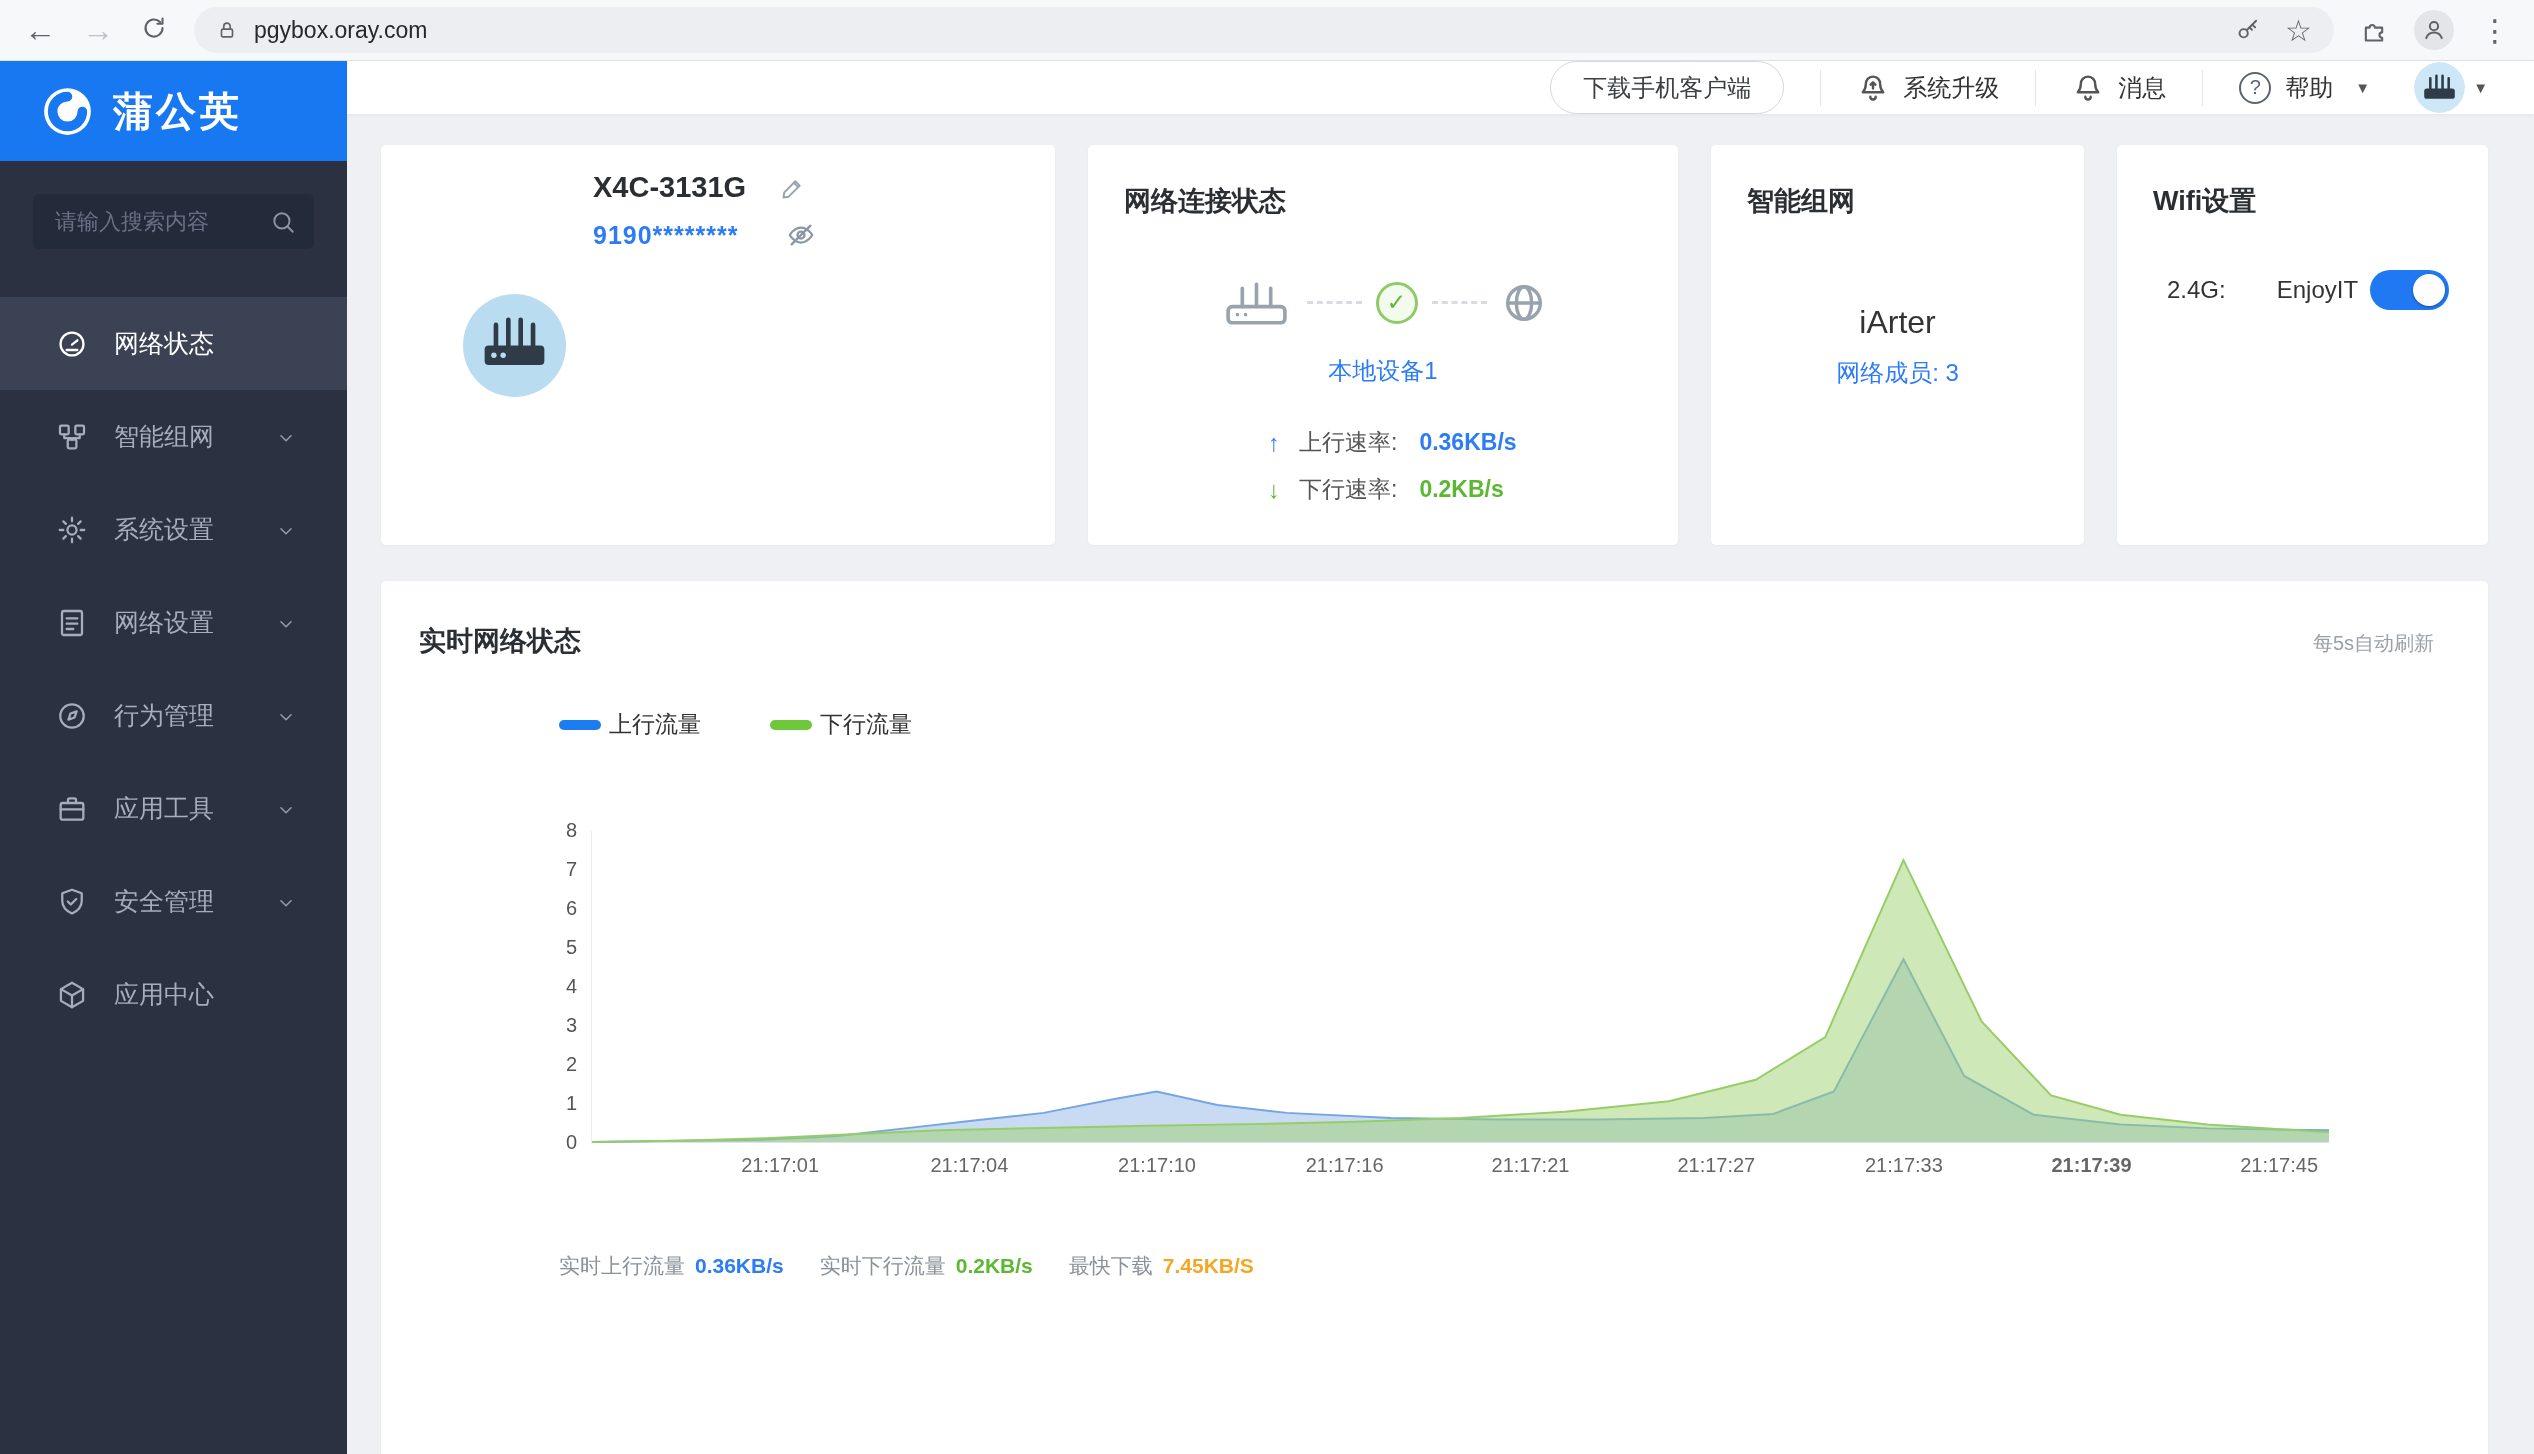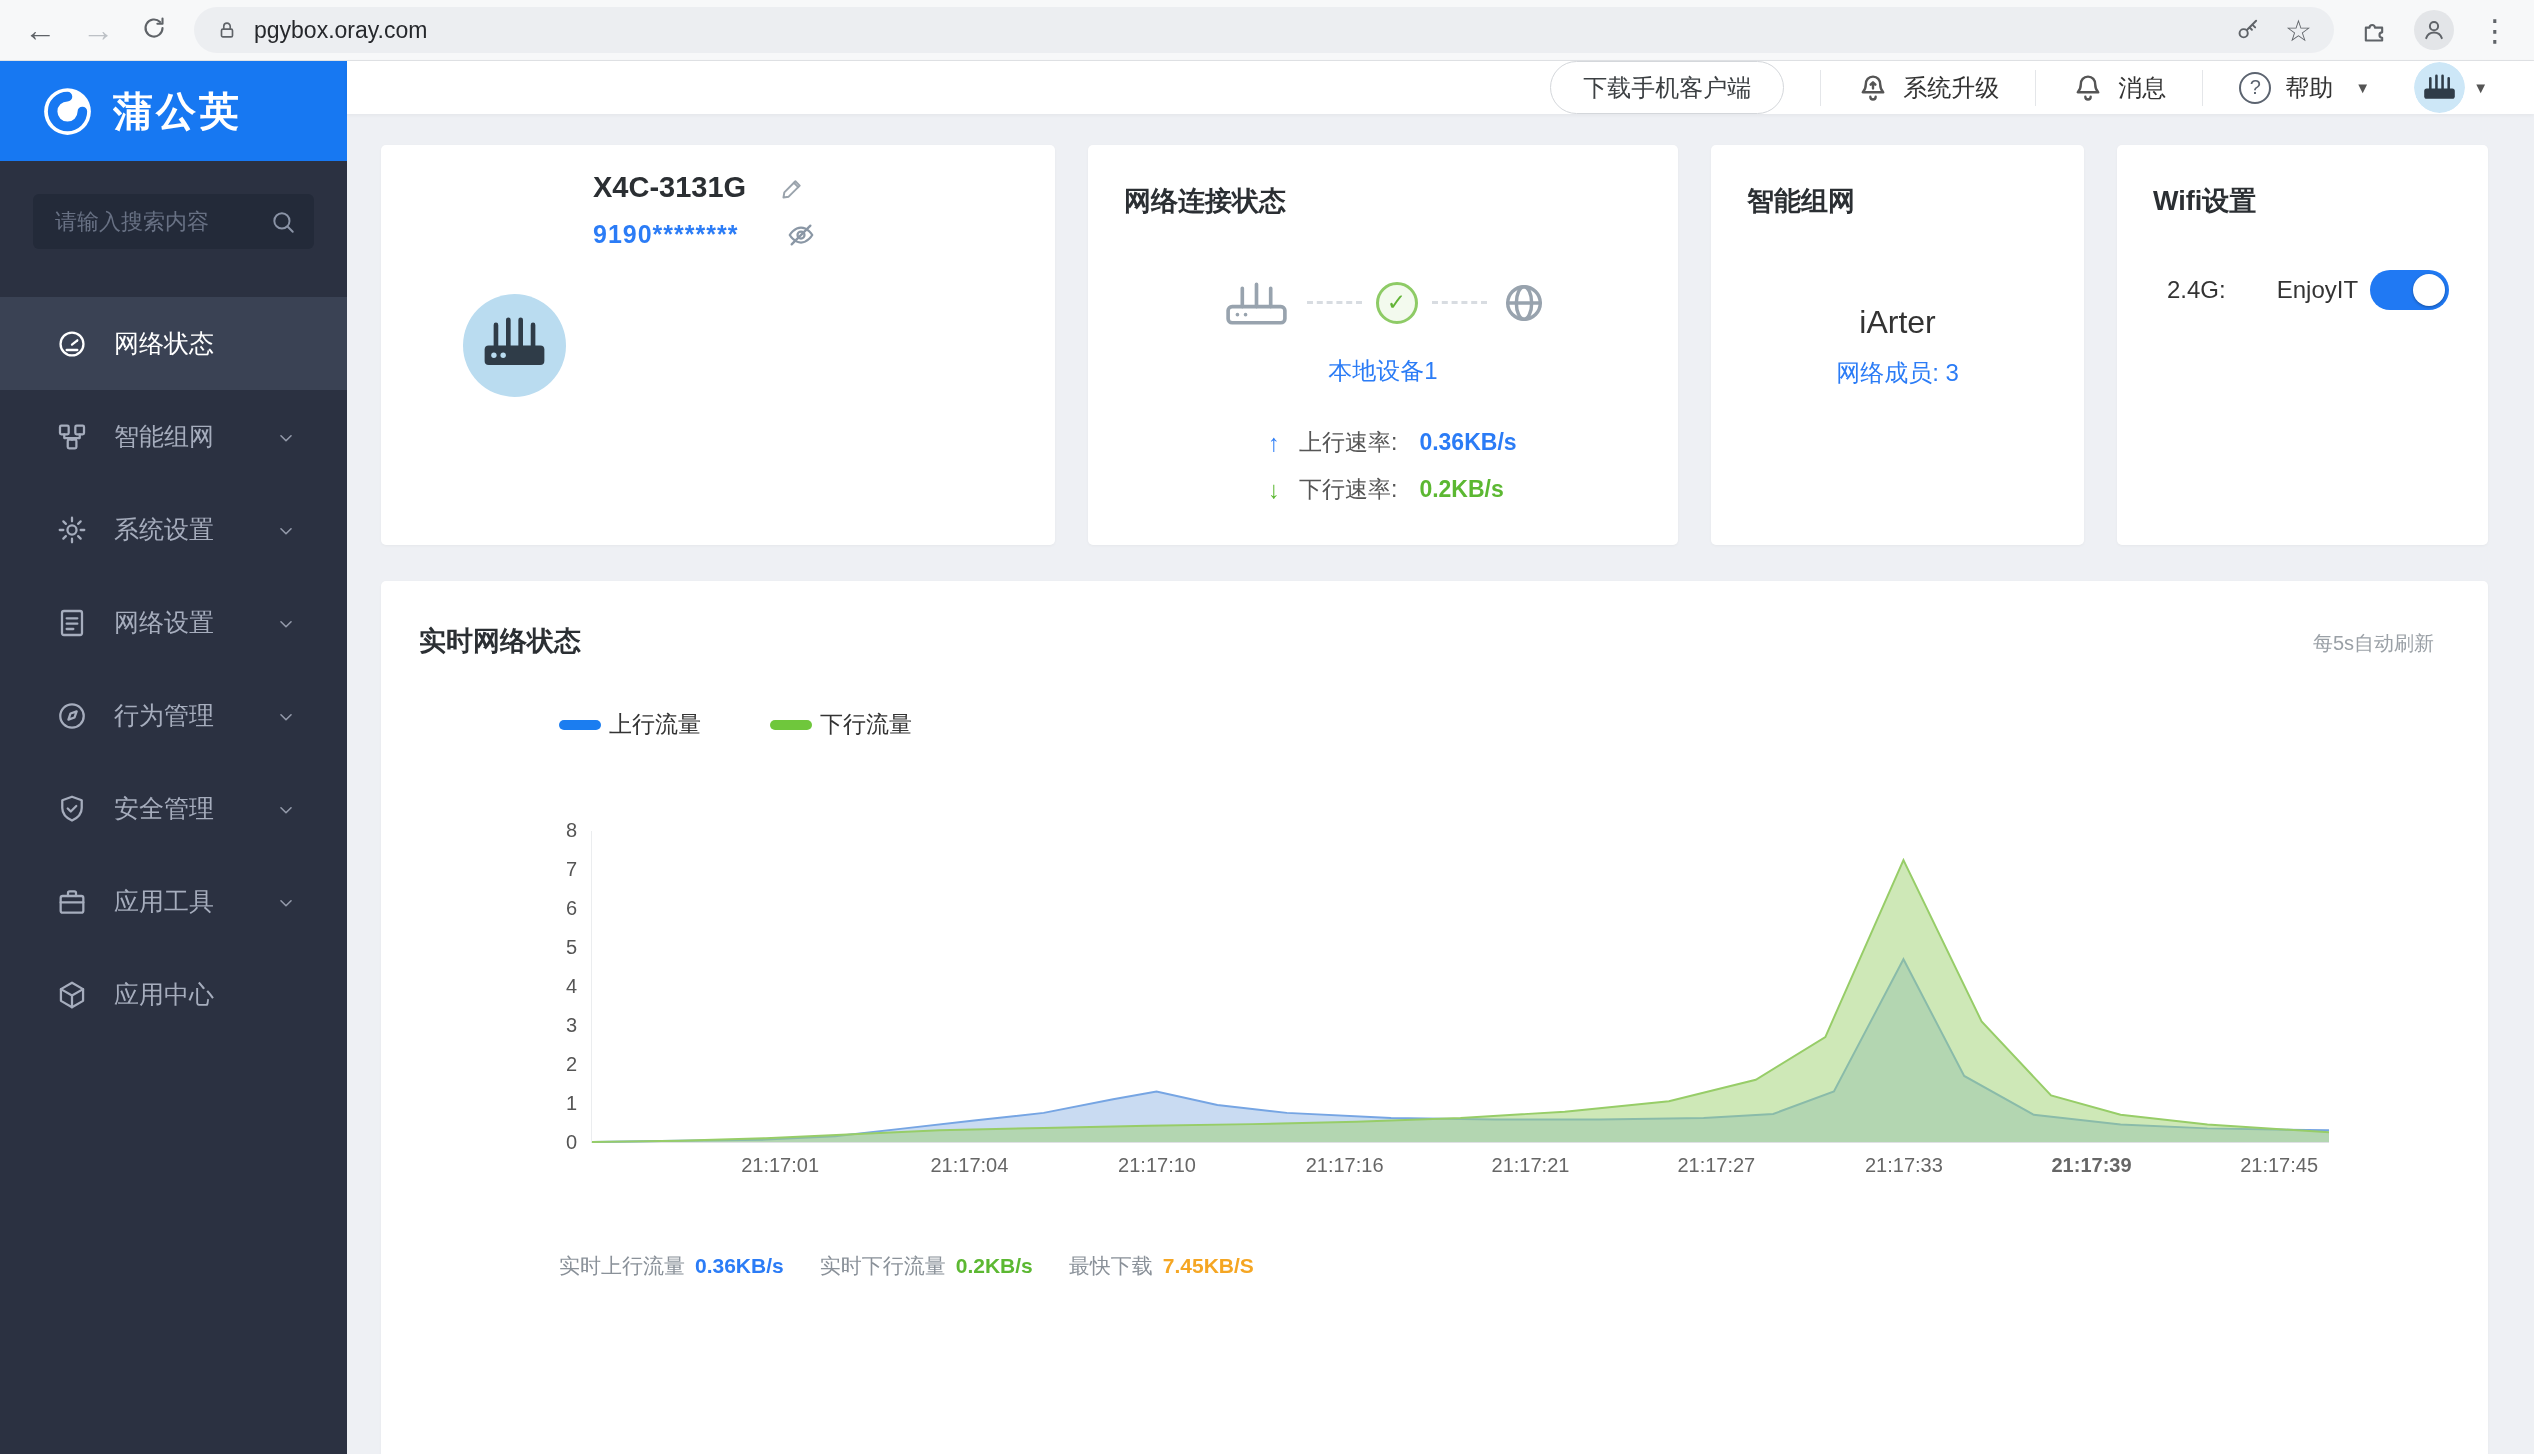--- a/index.html
+++ b/index.html
@@ -64,21 +64,21 @@
   .card-conn{width:590px;flex:none}
   .card-mesh{width:373px;flex:none}
   .card-wifi{flex:1}
   .card-title{font-size:27px;font-weight:bold;color:#2b2f33;padding:38px 0 0 36px}
 
   .dev-avatar{position:absolute;left:82px;top:149px;width:103px;height:103px}
   .dev-info{padding:26px 30px 0 212px}
   .dev-name-row{display:flex;align-items:center;gap:34px}
   .dev-name{font-size:29px;font-weight:bold;color:#2b2f33}
   .pencil{width:26px;height:26px;color:#9aa3ac;cursor:pointer}
-  .dev-sn-row{display:flex;align-items:flex-start;gap:48px;margin-top:16px}
+  .dev-sn-row{display:flex;align-items:center;gap:48px;margin-top:16px}
   .dev-sn{font-size:25px;font-weight:bold;color:#2b7cf6;letter-spacing:1px}
   .eye{width:30px;height:30px;color:#8a97a5;cursor:pointer}
   .dev-rows{margin-top:28px}
   .dev-row{display:flex;margin-bottom:13px;font-size:22px;line-height:1.35}
   .dev-row .lbl{width:198px;color:#666;flex:none}
   .dev-row .val{color:#333}
 
   .conn-icons{display:flex;align-items:center;justify-content:center;gap:14px;margin-top:57px}
   .conn-router{width:73px;height:53px;color:#98a3ae}
   .dash{width:55px;border-top:3px dashed #d8dce1}
@@ -227,34 +227,34 @@
               <circle cx="12" cy="12" r="8.8"></circle>
               <path d="M9.3 14.7l1.6-4.6 4.6-1.6-1.6 4.6z"></path>
             </svg></span>
           <span class="mi-label">行为管理</span>
           <span class="chevron"><svg viewBox="0 0 24 24">
               <path d="M6.5 9.5l5.5 5.5 5.5-5.5"></path>
             </svg></span>
         </div>
         <div class="menu-item">
           <span class="mi-icon"><svg viewBox="0 0 24 24">
+              <rect x="3.5" y="7.5" width="17" height="12.5" rx="1.5"></rect>
+              <path d="M9 7.5V5.3c0-.7.5-1.3 1.2-1.3h3.6c.7 0 1.2.6 1.2 1.3v2.2M3.5 12.3h17"></path>
+            </svg></span>
+          <span class="mi-label">应用工具</span>
+          <span class="chevron"><svg viewBox="0 0 24 24">
+              <path d="M6.5 9.5l5.5 5.5 5.5-5.5"></path>
+            </svg></span>
+        </div>
+        <div class="menu-item">
+          <span class="mi-icon"><svg viewBox="0 0 24 24">
               <path d="M12 2.8l7.3 2.6v5.8c0 4.5-3 7.4-7.3 9.5-4.3-2.1-7.3-5-7.3-9.5V5.4z"></path>
               <path d="M8.8 11.6l2.3 2.3 4.1-4.1"></path>
             </svg></span>
           <span class="mi-label">安全管理</span>
-          <span class="chevron"><svg viewBox="0 0 24 24">
-              <path d="M6.5 9.5l5.5 5.5 5.5-5.5"></path>
-            </svg></span>
-        </div>
-        <div class="menu-item">
-          <span class="mi-icon"><svg viewBox="0 0 24 24">
-              <rect x="3.5" y="7.5" width="17" height="12.5" rx="1.5"></rect>
-              <path d="M9 7.5V5.3c0-.7.5-1.3 1.2-1.3h3.6c.7 0 1.2.6 1.2 1.3v2.2M3.5 12.3h17"></path>
-            </svg></span>
-          <span class="mi-label">应用工具</span>
           <span class="chevron"><svg viewBox="0 0 24 24">
               <path d="M6.5 9.5l5.5 5.5 5.5-5.5"></path>
             </svg></span>
         </div>
         <div class="menu-item">
           <span class="mi-icon"><svg viewBox="0 0 24 24">
               <path d="M12 2.8l8.3 4.8v8.8L12 21.2l-8.3-4.8V7.6z"></path>
               <path d="M3.7 7.6L12 12.4l8.3-4.8M12 12.4v8.8"></path>
             </svg></span>
           <span class="mi-label">应用中心</span>

